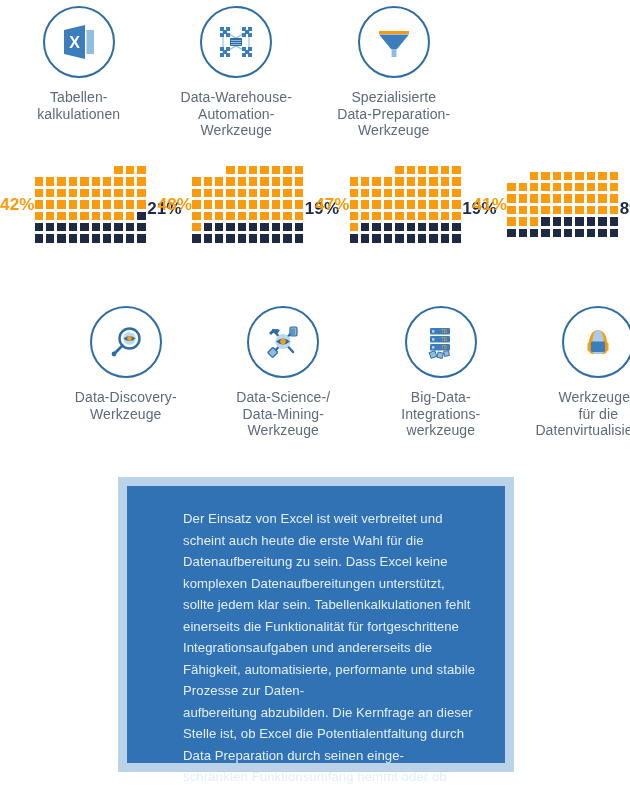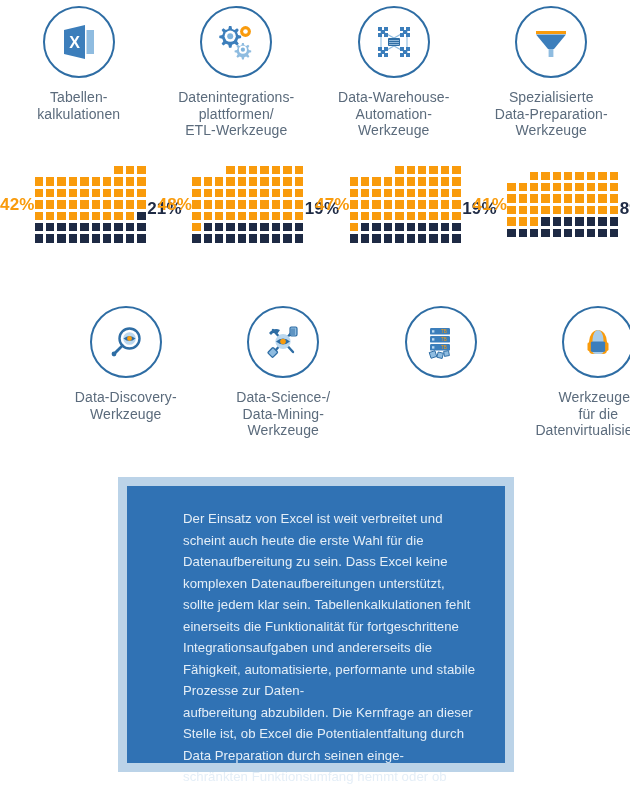--- a/index.html
+++ b/index.html
@@ -134,41 +134,20 @@
       <svg width="42" height="42" viewBox="0 0 42 42">
         <path d="M6 9 L27 4 L27 38 L6 33 Z" fill="#3C7EBB"></path>
         <rect x="28.5" y="9" width="7.5" height="24" fill="#8FBCE0"></rect>
         <text x="16.5" y="26.5" font-family="Liberation Sans, sans-serif" font-size="16" font-weight="bold" fill="#ffffff" text-anchor="middle">X</text>
       </svg>
     </div>
     <div class="icon-label">Tabellen-
 kalkulationen</div>
   </div>
 
-  <div class="icon-cell">
-    <div class="icon-circle">
-      <svg width="44" height="44" viewBox="0 0 44 44">
-        <g fill="#3C7EBB">
-          <path d="M15 6 l2.4 .0 .7 3.0 2.4 1.0 2.6-1.7 1.7 1.7 -1.7 2.6 1.0 2.4 3.0 .7 0 2.4 -3.0 .7 -1.0 2.4 1.7 2.6 -1.7 1.7 -2.6-1.7 -2.4 1.0 -.7 3.0 -2.4 0 -.7-3.0 -2.4-1.0 -2.6 1.7 -1.7-1.7 1.7-2.6 -1.0-2.4 -3.0-.7 0-2.4 3.0-.7 1.0-2.4 -1.7-2.6 1.7-1.7 2.6 1.7 2.4-1.0 z"></path>
-        </g>
-        <circle cx="16.2" cy="16.2" r="5.6" fill="#ffffff"></circle>
-        <circle cx="16.2" cy="16.2" r="3.0" fill="#7FB3DC"></circle>
-        <g fill="#8FBCE0">
-          <path d="M28 23 l1.8 0 .5 2.3 1.8 .8 2.0-1.3 1.3 1.3 -1.3 2.0 .8 1.8 2.3 .5 0 1.8 -2.3 .5 -.8 1.8 1.3 2.0 -1.3 1.3 -2.0-1.3 -1.8 .8 -.5 2.3 -1.8 0 -.5-2.3 -1.8-.8 -2.0 1.3 -1.3-1.3 1.3-2.0 -.8-1.8 -2.3-.5 0-1.8 2.3-.5 .8-1.8 -1.3-2.0 1.3-1.3 2.0 1.3 1.8-.8 z"></path>
-        </g>
-        <circle cx="28.9" cy="29.7" r="4.0" fill="#ffffff"></circle>
-        <circle cx="28.9" cy="29.7" r="2.1" fill="#7FB3DC"></circle>
-        <circle cx="31.5" cy="11.5" r="5.4" fill="#F99B0C"></circle>
-        <circle cx="31.5" cy="11.5" r="2.3" fill="#ffffff"></circle>
-      </svg>
-    </div>
-    <div class="icon-label">Datenintegrations-
-plattformen/
-ETL-Werkzeuge</div>
-  </div>
 
   <div class="icon-cell">
     <div class="icon-circle">
       <svg width="44" height="44" viewBox="0 0 44 44">
         <g stroke="#8FBCE0" stroke-width="1.1" fill="none">
           <path d="M13 13 L22 18 L31 13 M13 31 L22 26 L31 31 M22 18 L22 26"></path>
           <path d="M9 9 L9 35 M35 9 L35 35"></path>
         </g>
         <g fill="#3C7EBB">
           <rect x="6" y="7" width="4" height="4"></rect>
@@ -584,20 +563,23 @@
           <rect x="13" y="18.2" width="2.4" height="2.4"></rect>
           <rect x="13" y="26.2" width="2.4" height="2.4"></rect>
         </g>
         <g fill="#8FBCE0" stroke="#2E6DA4" stroke-width="0.9">
           <rect x="11" y="31.5" width="6" height="6" transform="rotate(-18 14 34.5)"></rect>
           <rect x="18.5" y="32.5" width="5.4" height="5.4" transform="rotate(14 21 35)"></rect>
           <rect x="25" y="31" width="5" height="5" transform="rotate(-10 27.5 33.5)"></rect>
         </g>
       </svg>
     </div>
+    <div class="icon-label">Big-Data-
+Integrations-
+werkzeuge</div>
   </div>
 
   <div class="icon-cell">
     <div class="icon-circle">
       <svg width="44" height="44" viewBox="0 0 44 44">
         <path d="M13 22 a9 12 0 0 1 18 0 v8 a4 4 0 0 1-4 4 h-10 a4 4 0 0 1-4-4 z" fill="#F99B0C"></path>
         <path d="M16.5 20 a5.5 10 0 0 1 11 0 v11 a3 3 0 0 1-3 3 h-5 a3 3 0 0 1-3-3 z" fill="#A9CCE8"></path>
         <rect x="14.5" y="21.5" width="15" height="10.5" rx="2.2" fill="#3C7EBB"></rect>
         <rect x="11.5" y="22.5" width="3.2" height="8.5" rx="1.4" fill="#F99B0C"></rect>
         <rect x="29.3" y="22.5" width="3.2" height="8.5" rx="1.4" fill="#F99B0C"></rect>

